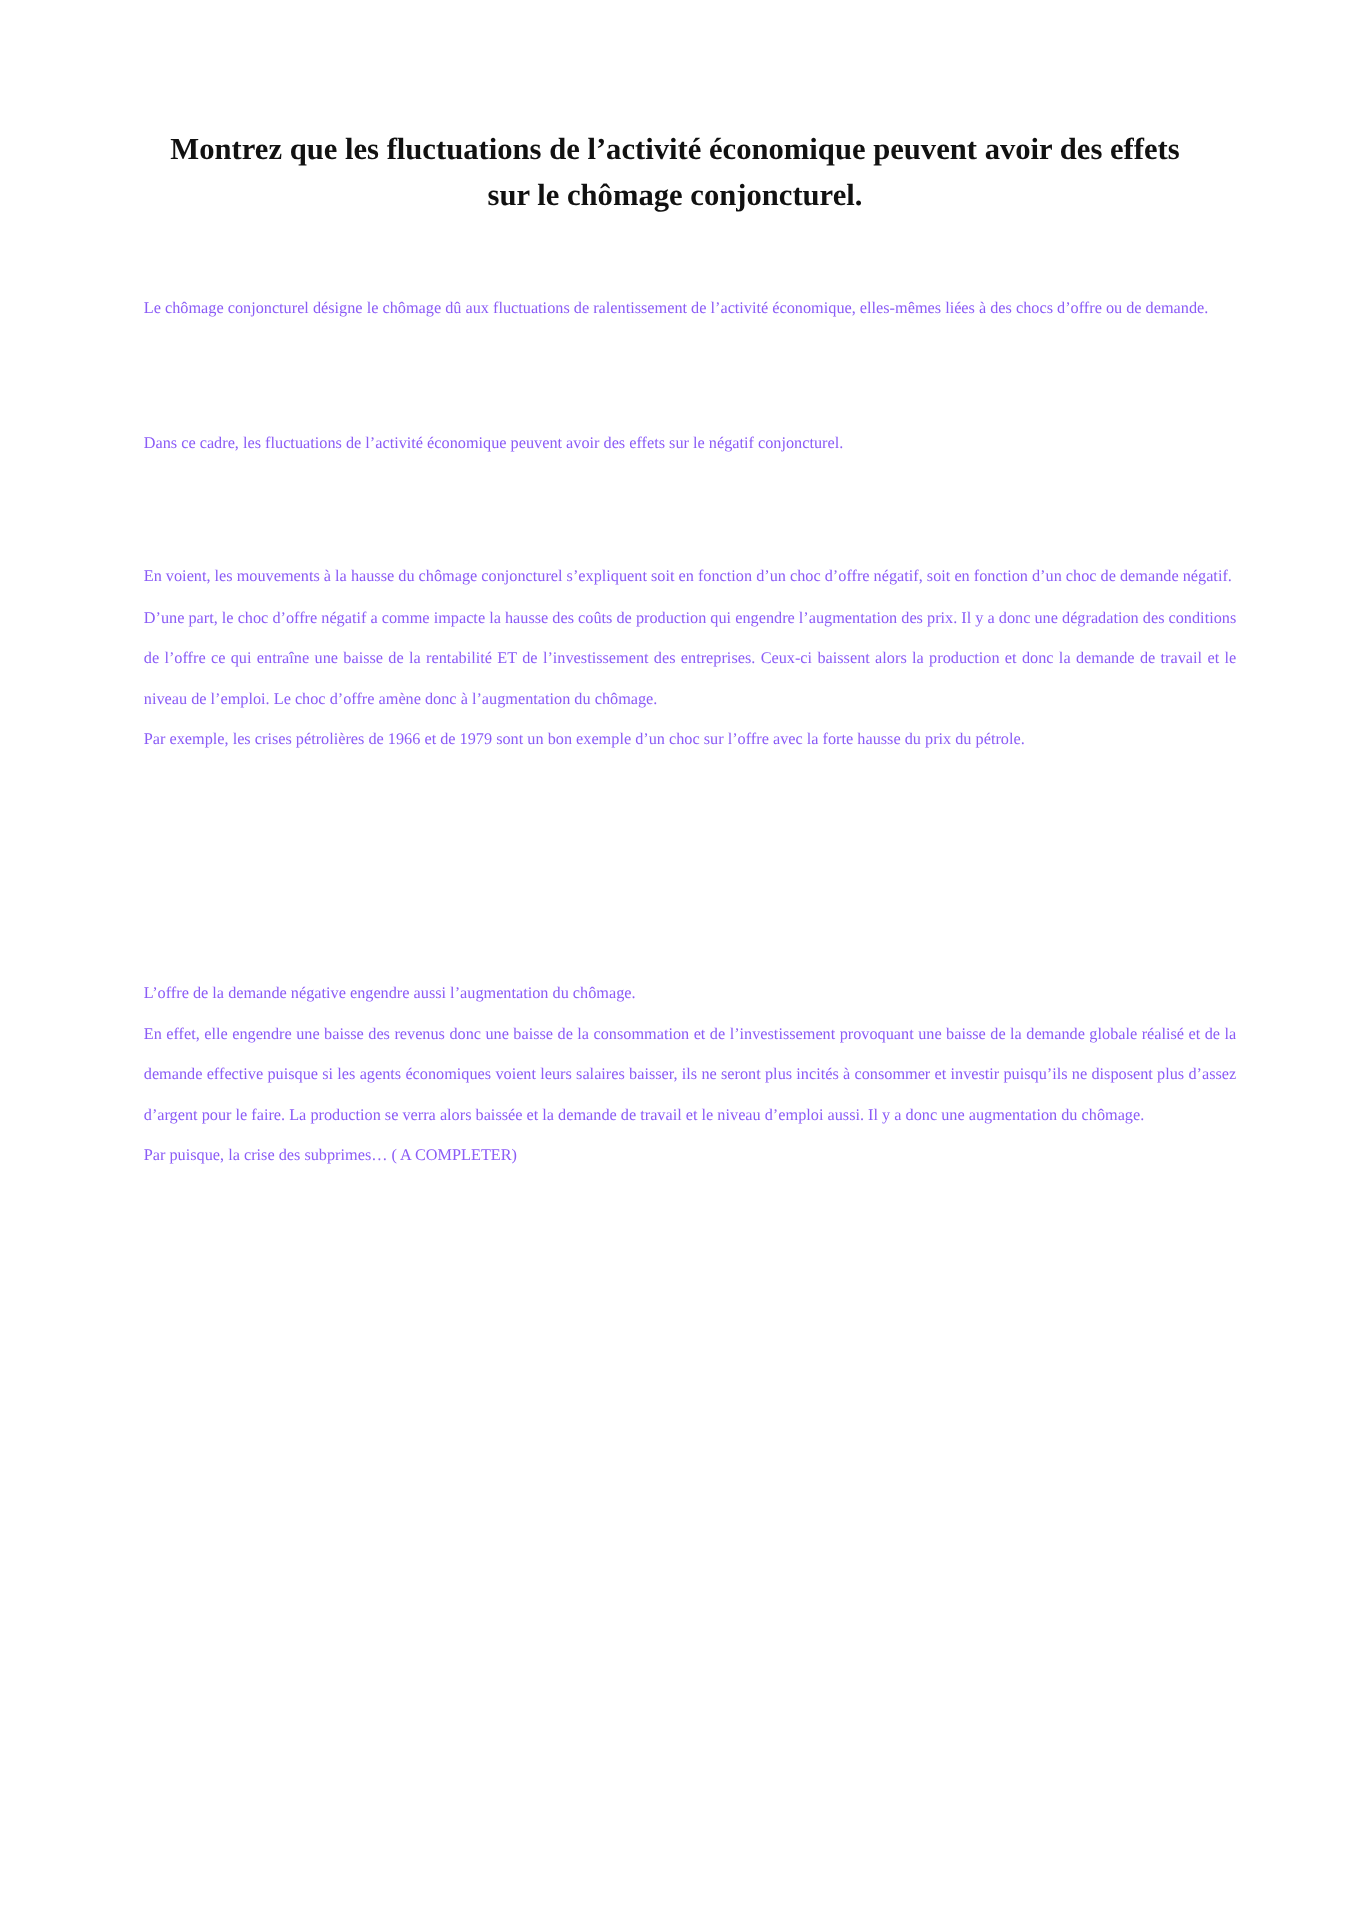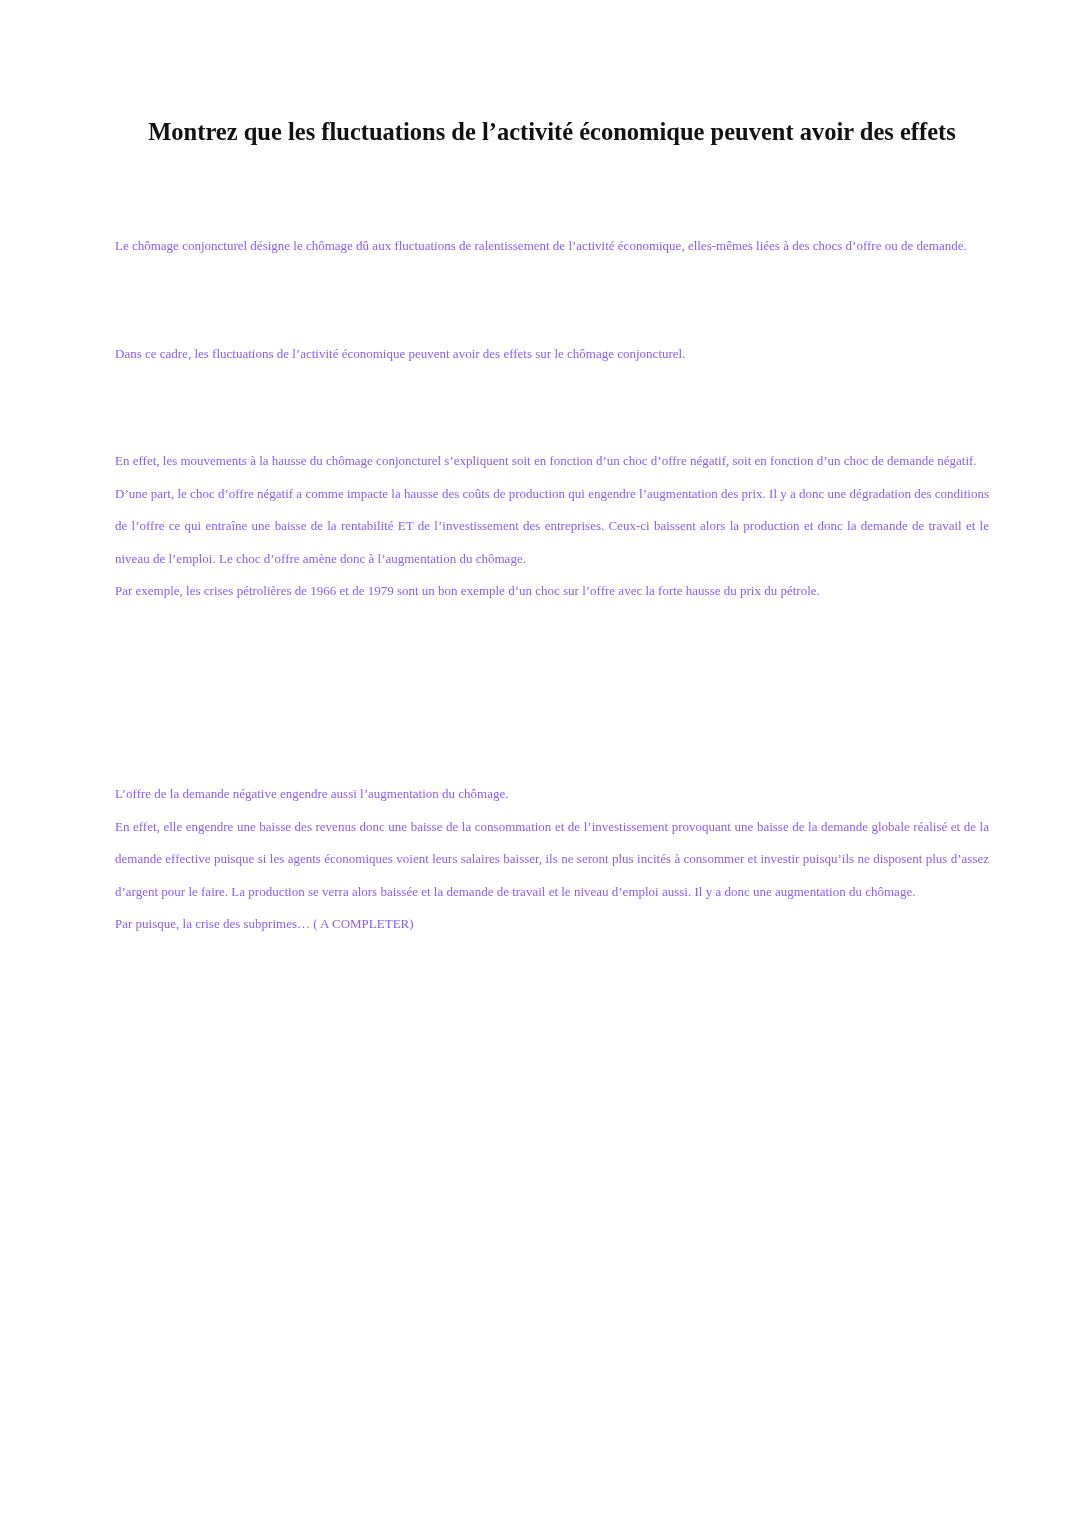--- a/index.html
+++ b/index.html
@@ -25,21 +25,21 @@
     }
     .title {
       position: absolute;
       left: 100px;
       top: 101px;
       width: 880px;
       text-align: center;
       font-weight: bold;
       font-size: 24.5px;
       line-height: 37px;
-      margin: 12px;
+      margin: 0;
       color: #111111;
     }
     .body-text {
       position: absolute;
       left: 103px;
       width: 874px;
       font-size: 13px;
       line-height: 32.5px;
       text-align: justify;
       margin: 12px;
@@ -54,32 +54,33 @@
     #p4 { top: 766px; }
     .bold { font-weight: normal; }
   </style>
 </head>
 <body>
 
 <div class="page">
 
   <h1 class="title">
     <span>Montrez que les fluctuations de l’activité économique peuvent avoir des effets</span><br>
+    <span>sur le chômage conjoncturel.</span>
   </h1>
 
   <div class="body-text" id="p1">
     <p>Le chômage conjoncturel désigne le chômage dû aux fluctuations de ralentissement de l’activité économique, elles-mêmes liées à des chocs d’offre ou de demande.</p>
   </div>
 
   <div class="body-text" id="p2">
-    <p>Dans ce cadre, les fluctuations de l’activité économique peuvent avoir des effets sur le chômage conjoncturel.</p>
+    <p>Dans ce cadre, les fluctuations de l’activité économique peuvent avoir des effets sur le négatif conjoncturel.</p>
   </div>
 
   <div class="body-text" id="p3">
-    <p>En effet, les mouvements à la hausse du chômage conjoncturel s’expliquent  soit en fonction d’un choc d’offre négatif, soit en fonction d’un choc de demande négatif.</p>
+    <p>En voient, les mouvements à la hausse du chômage conjoncturel s’expliquent  soit en fonction d’un choc d’offre négatif, soit en fonction d’un choc de demande négatif.</p>
     <p>D’une part, le choc d’offre négatif a comme impacte la hausse des coûts de production qui engendre l’augmentation des prix. Il y a donc une dégradation des conditions de l’offre ce qui entraîne une baisse de la rentabilité ET de l’investissement des entreprises. Ceux-ci baissent alors la production et donc la demande de travail et le niveau de l’emploi. Le choc d’offre amène donc à l’augmentation du chômage.</p>
     <p>Par exemple, les crises pétrolières de 1966 et de 1979 sont un bon exemple d’un choc sur l’offre avec la forte hausse du prix du pétrole.</p>
   </div>
 
   <div class="body-text" id="p4">
     <p>L’offre de la demande négative engendre aussi l’augmentation du chômage.</p>
     <p>En effet, elle engendre une baisse des revenus donc une baisse de la consommation et de l’investissement provoquant une baisse de la demande globale réalisé et de la demande effective puisque si les agents économiques voient leurs salaires baisser, ils ne seront plus incités à consommer et investir puisqu’ils ne disposent plus d’assez d’argent pour le faire. La production se verra alors baissée et la demande de travail et le niveau d’emploi aussi. Il y a donc une augmentation du chômage.</p>
     <p><span>Par puisque, la crise des subprimes… </span><span class="bold">( A COMPLETER)</span></p>
   </div>
 

